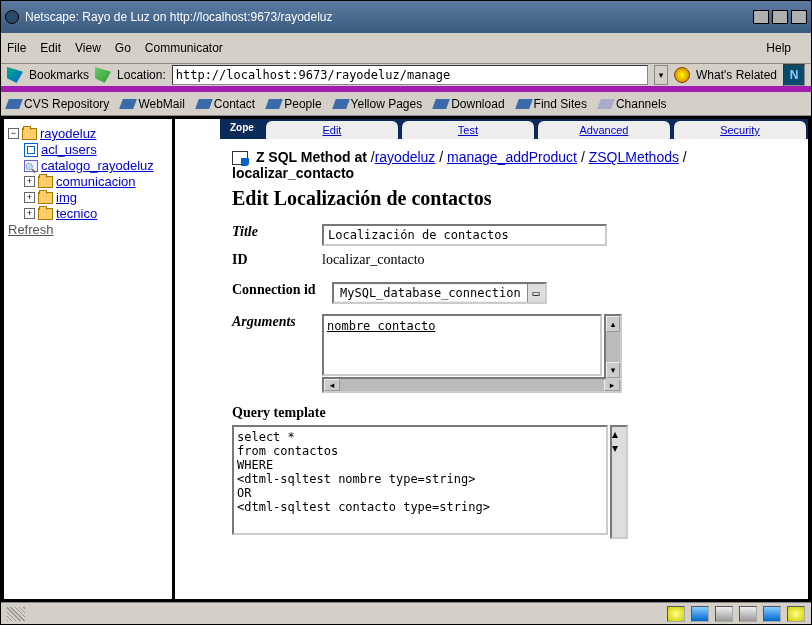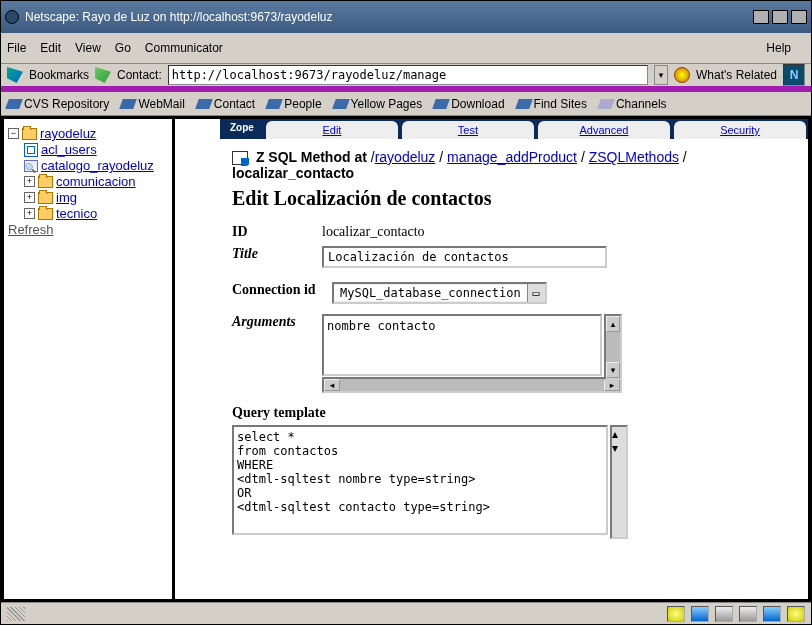--- a/index.html
+++ b/index.html
@@ -49,21 +49,21 @@
 .sqlicon::after{content:"";position:absolute;right:-2px;bottom:-2px;width:8px;height:8px;background:#06c;border-radius:0 0 3px 0;}
 h2.edit-title{font-family:"Times New Roman",serif;font-size:20px;font-weight:bold;margin:6px 0 14px 0;}
 .form-row{display:flex;margin:6px 0;align-items:flex-start;}
 .form-label{width:90px;font-family:"Times New Roman",serif;font-size:14px;font-weight:bold;}
 .form-label.it{font-style:italic;}
 .text-in{width:285px;height:22px;border:2px inset #ccc;font-family:monospace;font-size:12px;padding:2px 4px;background:#fff;}
 .sel{display:inline-flex;align-items:center;border:2px inset #ccc;background:#eee;height:22px;}
 .sel span{padding:1px 6px;font-family:monospace;font-size:12px;background:#fff;}
 .sel .sarrow{width:18px;height:100%;background:#ddd;border-left:1px solid #888;display:flex;align-items:center;justify-content:center;}
 .ta-wrap{position:relative;width:300px;}
-textarea.ta{width:280px;height:62px;border:2px inset #ccc;font-family:monospace;font-size:12px;padding:3px;background:#fff;resize:none;overflow:hidden;}
+textarea.ta{width:280px;height:62px;border:2px inset #ccc;font-family:monospace;font-size:12px;padding:3px;background:#fff;resize:none;overflow:hidden;text-decoration:underline;}
 .vscroll{position:absolute;right:0;top:0;width:18px;height:66px;background:#ddd;border:2px inset #ccc;display:flex;flex-direction:column;}
 .vscroll .ar{height:16px;background:#ccc;border:1px outset #eee;text-align:center;font-size:9px;line-height:14px;}
 .vscroll .track{flex:1;background:#bbb;}
 .hscroll{width:300px;height:16px;background:#ddd;border:2px inset #ccc;display:flex;margin-top:-2px;}
 .hscroll .ar{width:16px;background:#ccc;border:1px outset #eee;text-align:center;font-size:9px;}
 .hscroll .track{flex:1;background:#bbb;}
 .qt-label{font-family:"Times New Roman",serif;font-size:14px;font-weight:bold;margin-top:12px;margin-bottom:4px;}
 .qt-wrap{position:relative;width:396px;}
 textarea.qt{width:376px;height:110px;border:2px inset #ccc;font-family:monospace;font-size:12px;padding:3px;background:#fff;resize:none;overflow:hidden;white-space:pre;}
 .qvscroll{position:absolute;right:0;top:0;width:18px;height:114px;background:#ddd;border:2px inset #ccc;display:flex;flex-direction:column;}
@@ -95,21 +95,21 @@
     <span>Go</span>
     <span>Communicator</span>
     <span class="mspacer"></span>
     <span>Help</span>
   </div>
 
   <div class="toolbar1">
     <span class="bk-icon"></span>
     <span>Bookmarks</span>
     <span class="bk-icon" style="background:linear-gradient(135deg,#6c6,#393);"></span>
-    <span>Contact:</span>
+    <span>Location:</span>
     <input class="loc-input" value="http://localhost:9673/rayodeluz/manage" style="">
     <span class="drop-arrow">▾</span>
     <span class="compass"></span>
     <span>What's Related</span>
     <span class="n-logo">N</span>
   </div>
 
   <div class="toolbar2">
     <span class="quick">
         <span class="qicon"></span>
@@ -191,26 +191,26 @@
           <span class="sqlicon"></span>
           <b>Z SQL Method at </b>
           /<span class="tlink">rayodeluz</span>
           / <span class="tlink">manage_addProduct</span>
           / <span class="tlink">ZSQLMethods</span>
           / <b>localizar_contacto</b>
         </div>
         <h2 class="edit-title">Edit Localización de contactos</h2>
 
         <div class="form-row">
+          <div class="form-label it">Title</div>
+          <input class="text-in" value="Localización de contactos" style="">
+        </div>
+        <div class="form-row">
           <div class="form-label">ID</div>
           <div style="font-family:'Times New Roman',serif;font-size:14px;">localizar_contacto</div>
-        </div>
-        <div class="form-row">
-          <div class="form-label it">Title</div>
-          <input class="text-in" value="Localización de contactos" style="">
         </div>
         <div class="form-row" style="margin-top:14px;">
           <div class="form-label" style="width:100px;">Connection id</div>
           <div class="sel">
             <span>MySQL_database_connection</span>
             <span class="sarrow">▭</span>
           </div>
         </div>
         <div class="form-row" style="margin-top:10px;">
           <div class="form-label it">Arguments</div>

